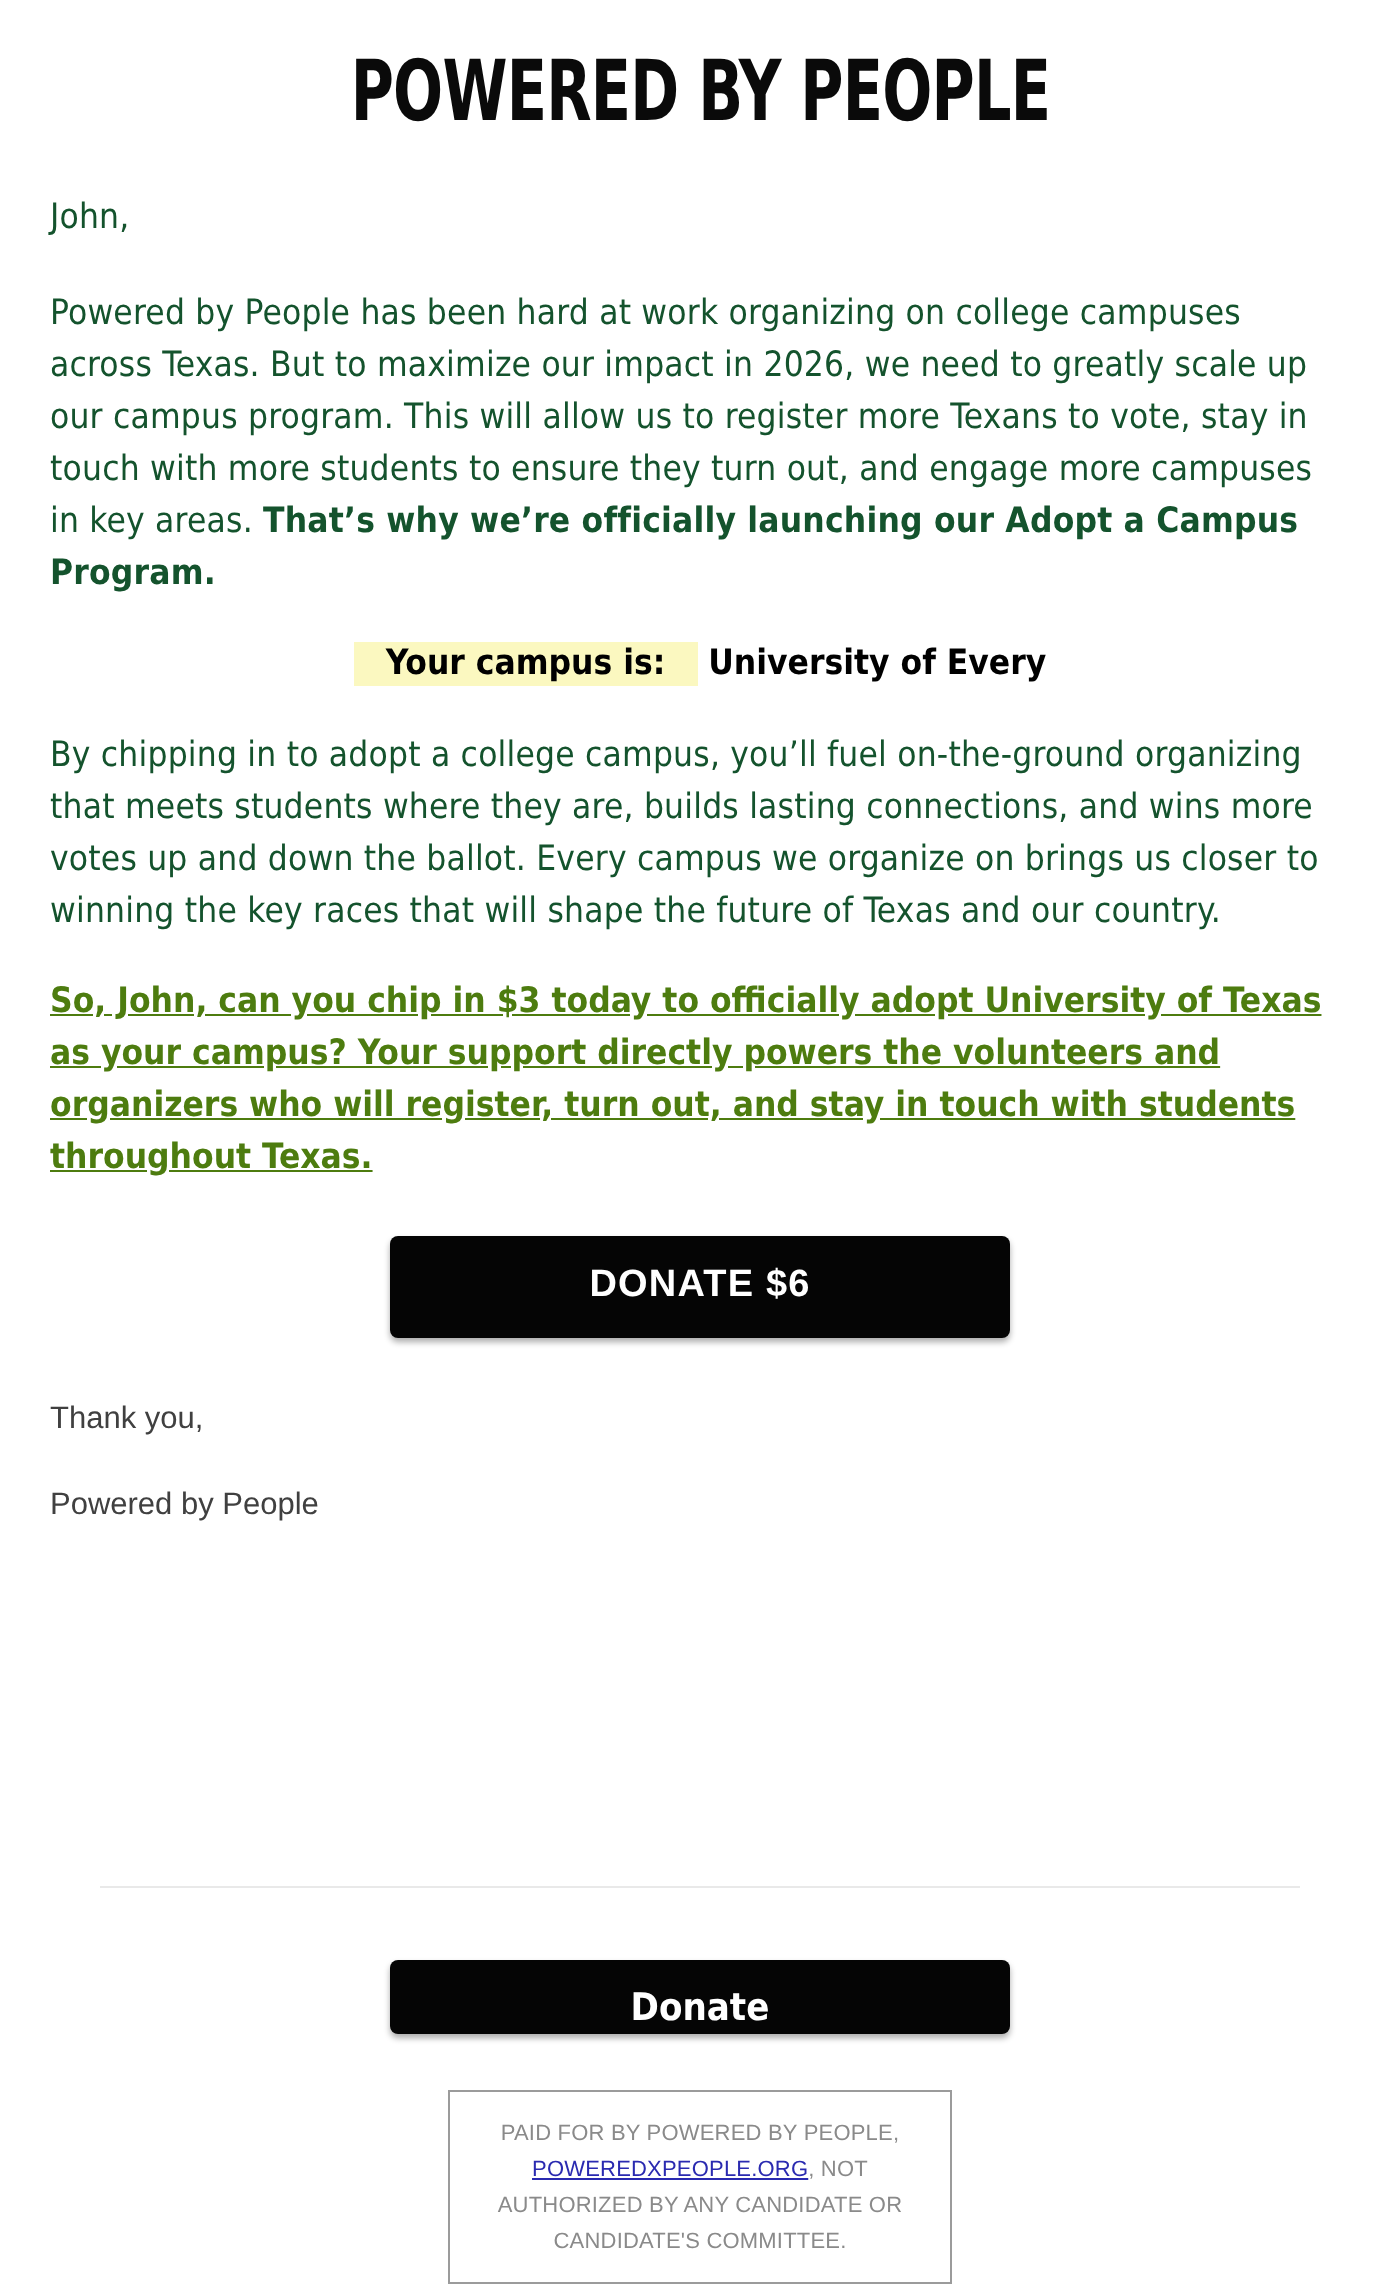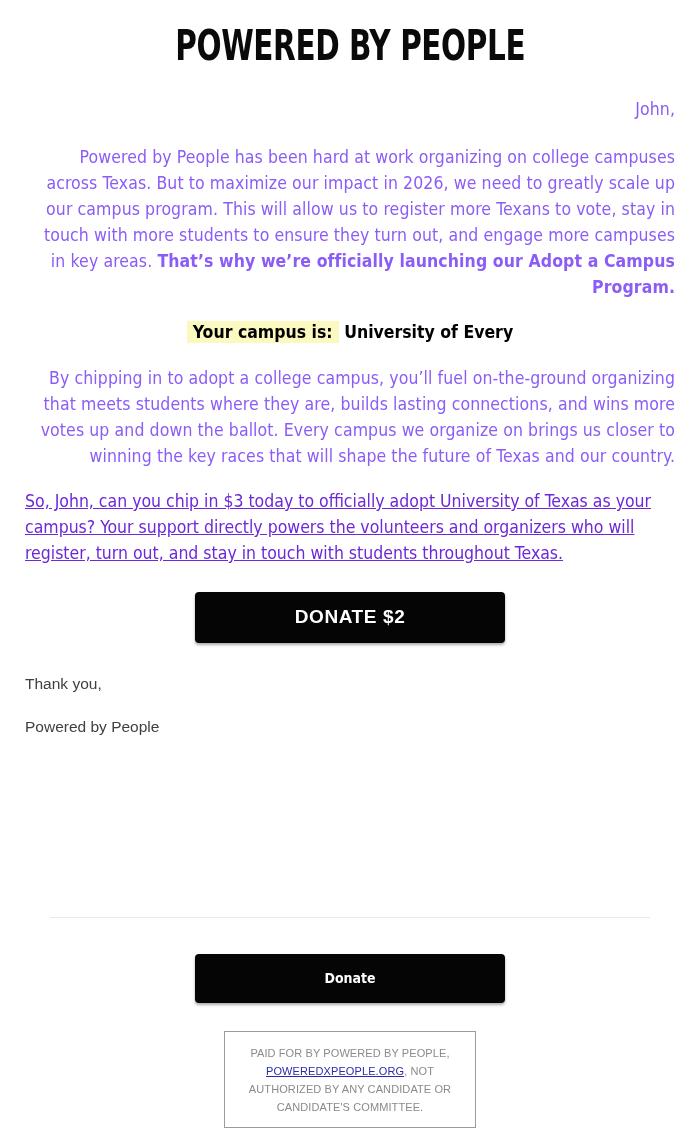--- a/index.html
+++ b/index.html
@@ -41,53 +41,52 @@
 
   
   .body-area {
     padding: 0 25px;
   }
   p.copy {
     font-family: "Liberation Sans Narrow", "DejaVu Sans Condensed", "Liberation Sans", sans-serif;
     font-size: 17.5px;
     line-height: 26px;
     margin: 0 0 19px 0;
-    color: #8b5cf6;
+    color: #14532d;
     letter-spacing: 0.1px;
-    text-align: right;
   }
   p.salutation {
     margin-top: 20px;
     margin-bottom: 22px;
   }
   .b {
     font-weight: 700;
   }
 
   
   .campus-line {
     text-align: center;
     font-family: "Liberation Sans Narrow", "DejaVu Sans Condensed", "Liberation Sans", sans-serif;
     font-size: 17.5px;
     line-height: 26px;
     font-weight: 700;
     margin: 0 0 20px 0;
   }
   .hl {
     background: #fbf8c0;
-    padding: 1px 6px;
+    padding: 1px 16px;
   }
 
   
   p.cta-link {
     font-family: "Liberation Sans Narrow", "DejaVu Sans Condensed", "Liberation Sans", sans-serif;
     font-size: 17.5px;
     line-height: 26px;
-    font-weight: 400;
-    color: #6d28d9;
+    font-weight: 700;
+    color: #4d7c0f;
     text-decoration: underline;
     margin: 0 0 20px 0;
     cursor: pointer;
   }
 
   
   .btn-row {
     text-align: center;
     padding: 6px 0 10px 0;
   }
@@ -105,24 +104,24 @@
   }
   .btn-primary {
     padding: 14px 0 15px 0;
     font-family: "Liberation Sans", sans-serif;
     font-weight: 700;
     font-size: 19px;
     line-height: 22px;
     letter-spacing: 0.6px;
   }
   .btn-footer {
-    padding: 13px 0 14px 0;
-    font-family: "Liberation Sans Narrow", "DejaVu Sans Condensed", "Liberation Sans", sans-serif;
-    font-weight: 700;
-    font-size: 14px;
+    padding: 13px 0 2px 0;
+    font-family: "Liberation Sans Narrow", "DejaVu Sans Condensed", "Liberation Sans", sans-serif;
+    font-weight: 700;
+    font-size: 19px;
     line-height: 22px;
   }
 
   
   p.signoff {
     font-family: "Liberation Sans", sans-serif;
     font-size: 15.5px;
     line-height: 22px;
     margin: 0 0 21px 0;
     color: #404040;
@@ -180,21 +179,21 @@
 
     <p class="copy"><span>Powered by People has been hard at work organizing on college campuses across Texas. But to maximize our impact in 2026, we need to greatly scale up our campus program. This will allow us to register more Texans to vote, stay in touch with more students to ensure they turn out, and engage more campuses in key areas. </span><span class="b">That’s why we’re officially launching our Adopt a Campus Program.</span></p>
 
     <p class="campus-line"><span class="hl">Your campus is:</span> <span>University of Every</span></p>
 
     <p class="copy">By chipping in to adopt a college campus, you’ll fuel on-the-ground organizing that meets students where they are, builds lasting connections, and wins more votes up and down the ballot. Every campus we organize on brings us closer to winning the key races that will shape the future of Texas and our country.</p>
 
     <p class="cta-link">So, John, can you chip in $3 today to officially adopt University of Texas as your campus? Your support directly powers the volunteers and organizers who will register, turn out, and stay in touch with students throughout Texas.</p>
 
     <div class="btn-row">
-      <div class="btn btn-primary">DONATE $2</div>
+      <div class="btn btn-primary">DONATE $6</div>
     </div>
 
     <p class="signoff first">Thank you,</p>
     <p class="signoff">Powered by People</p>
 
   </div>
 
   <div class="spacer-tall"></div>
 
   <div class="divider"></div>

